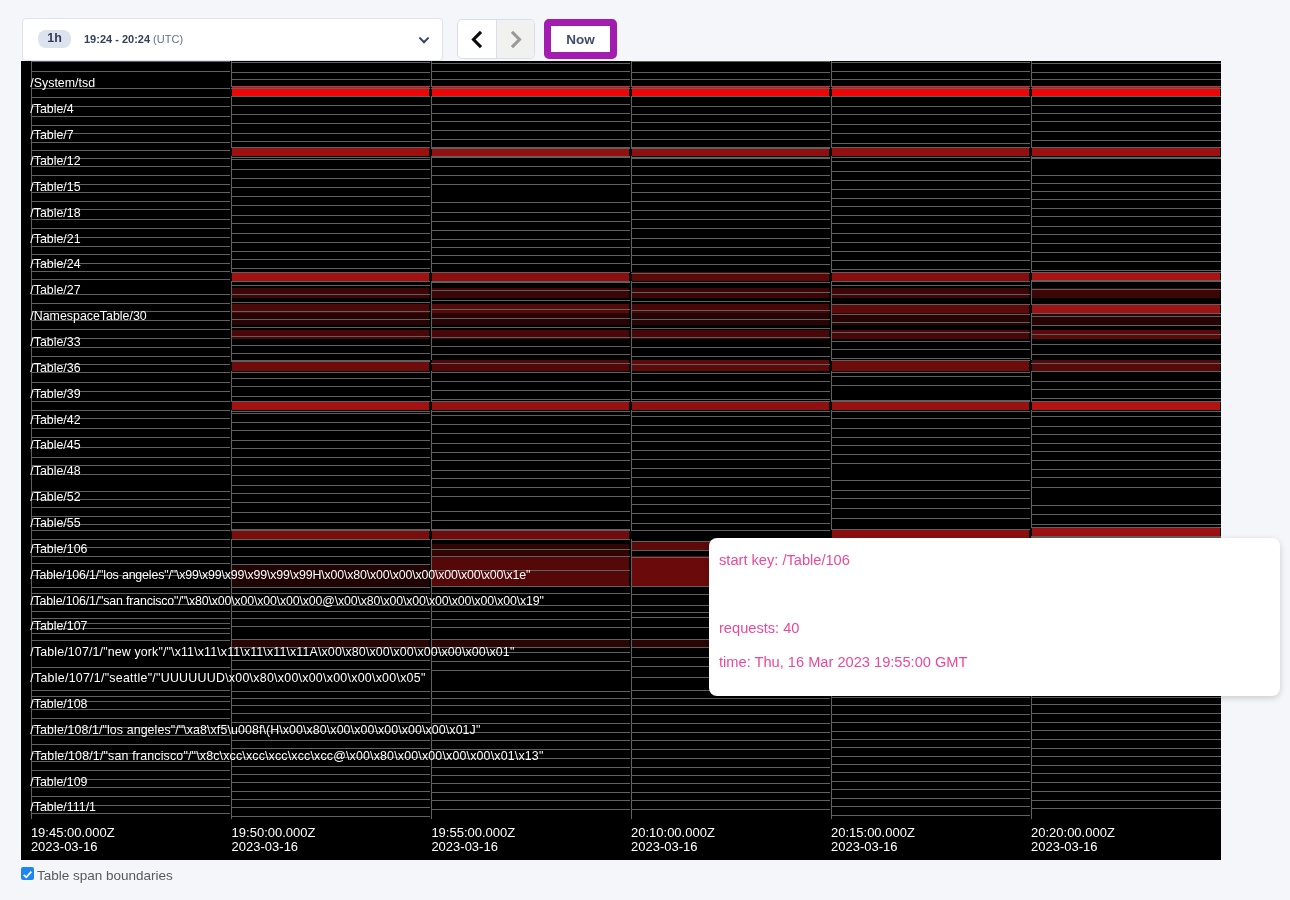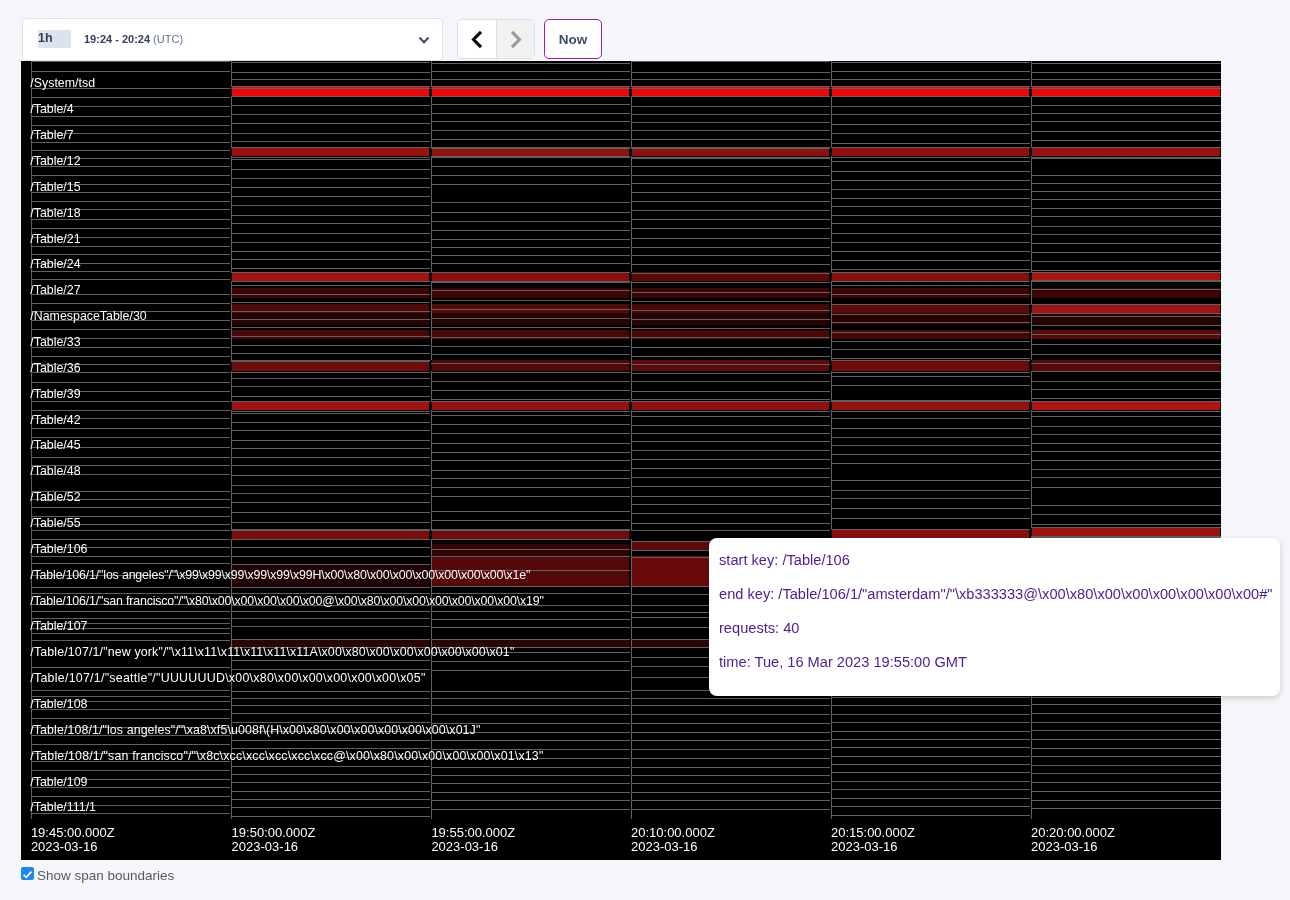--- a/index.html
+++ b/index.html
@@ -1,27 +1,27 @@
 <!DOCTYPE html>
 <html><head>
 <meta charset="utf-8">
 <style>
 * { margin:0; padding:0; box-sizing:border-box; }
 html,body { width:1290px; height:900px; background:#f4f6fa; font-family:"Liberation Sans", sans-serif; overflow:hidden; }
 .abs { position:absolute; }
 #select { left:22px; top:18px; width:421px; height:43px; background:#fff; border:1px solid #dde2ec; border-radius:4px; }
-#badge { left:38px; top:30px; width:33px; height:17.5px; background:#dde2ef; border-radius:0; color:#333e54; font-size:12.5px; font-weight:bold; text-align:left; line-height:17px; }
+#badge { left:38px; top:30px; width:33px; height:17.5px; background:#dde2ef; border-radius:8px; color:#333e54; font-size:12.5px; font-weight:bold; text-align:center; line-height:17px; }
 #rangetxt { left:84px; top:32.5px; font-size:11px; color:#33415c; font-weight:bold; }
 #rangetxt span { color:#5f7195; font-weight:normal; }
 #grp { left:457px; top:19px; width:78px; height:40px; border:1px solid #dadeea; border-radius:5px; background:#fff; display:flex; }
 #grp .h { width:50%; height:100%; display:flex; align-items:center; justify-content:center; }
 #grp .h2 { background:#f1f1ef; border-left:1px solid #dadeea; border-radius:0 5px 5px 0; }
-#nowbtn { left:544px; top:19px; width:58px; height:40px; background:#fff; border:1px solid #a21caf; border-radius:5px; color:#3c4c69; font-weight:bold; font-size:13.5px; display:flex; align-items:center; justify-content:center; }
+#nowbtn { left:544px; top:19px; width:73px; height:40px; background:#fff; border:7px solid #a21caf; border-radius:5px; color:#3c4c69; font-weight:bold; font-size:13.5px; display:flex; align-items:center; justify-content:center; }
 #map { left:21px; top:61px; width:1200px; height:703px; }
-#tip { left:709px; top:538px; width:571px; height:158px; background:#fff; border-radius:8px; box-shadow:0 2px 6px rgba(0,0,0,.18); color:#4c1d95; font-size:14.64px; }
+#tip { left:709px; top:538px; width:571px; height:158px; background:#fff; border-radius:8px; box-shadow:0 2px 6px rgba(0,0,0,.18); color:#ec4899; font-size:14.64px; }
 #tip div { position:absolute; left:10px; white-space:pre; }
 #cb { left:21px; top:867px; width:12.5px; height:12.5px; background:#1d86f2; border-radius:2px; }
 #cblab { left:37px; top:867.5px; font-size:13.5px; color:#58595b; }
 </style>
 </head>
 <body>
 <div class="abs" id="select"></div>
 <div class="abs" id="badge">1h</div>
 <div class="abs" id="rangetxt">19:24 - 20:24 <span>(UTC)</span></div>
 <svg class="abs" style="left:419px;top:36.5px" width="10" height="7" viewBox="0 0 10 7">
@@ -149,20 +149,19 @@
         <text x="610" y="790">2023-03-16</text>
         <text x="810" y="776">20:15:00.000Z</text>
         <text x="810" y="790">2023-03-16</text>
         <text x="1010" y="776">20:20:00.000Z</text>
         <text x="1010" y="790">2023-03-16</text>
       </g>
     </svg>
   </div>
 <div class="abs" id="tip">
   <div style="top:552px;margin-top:-538px">start key: /Table/106</div>
-  <div style="top:586px;margin-top:-538px">end key: /Table/106/1/"amsterdam"/"\xb333333@\x00\x80\x00\x00\x00\x00\x00\x00#"</div>
   <div style="top:620px;margin-top:-538px">requests: 40</div>
-  <div style="top:654px;margin-top:-538px">time: Tue, 16 Mar 2023 19:55:00 GMT</div>
+  <div style="top:654px;margin-top:-538px">time: Thu, 16 Mar 2023 19:55:00 GMT</div>
 </div>
 <div class="abs" id="cb"><svg width="13" height="13" viewBox="0 0 13 13">
       <path d="M2.7 6.8 L5.3 9.3 L10.3 3.6" stroke="#fff" stroke-width="1.8" fill="none"></path>
     </svg></div>
-<div class="abs" id="cblab">Show span boundaries</div>
+<div class="abs" id="cblab">Table span boundaries</div>
 
 </body></html>

